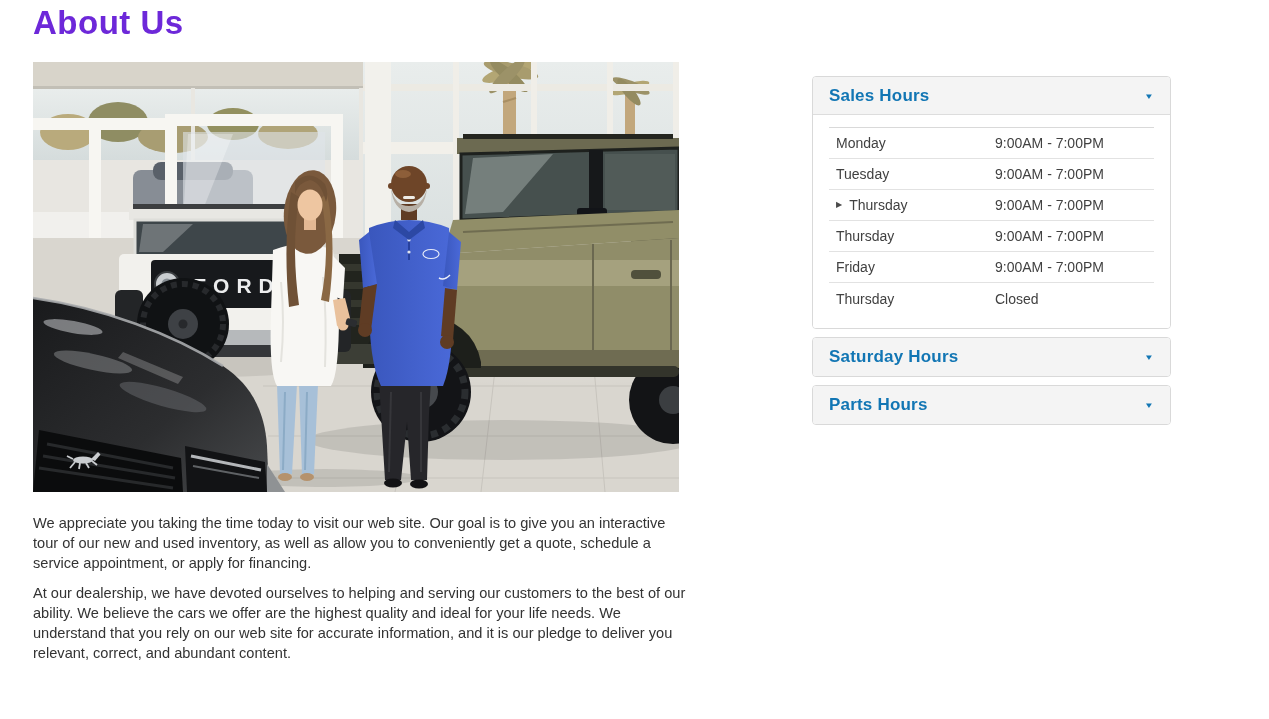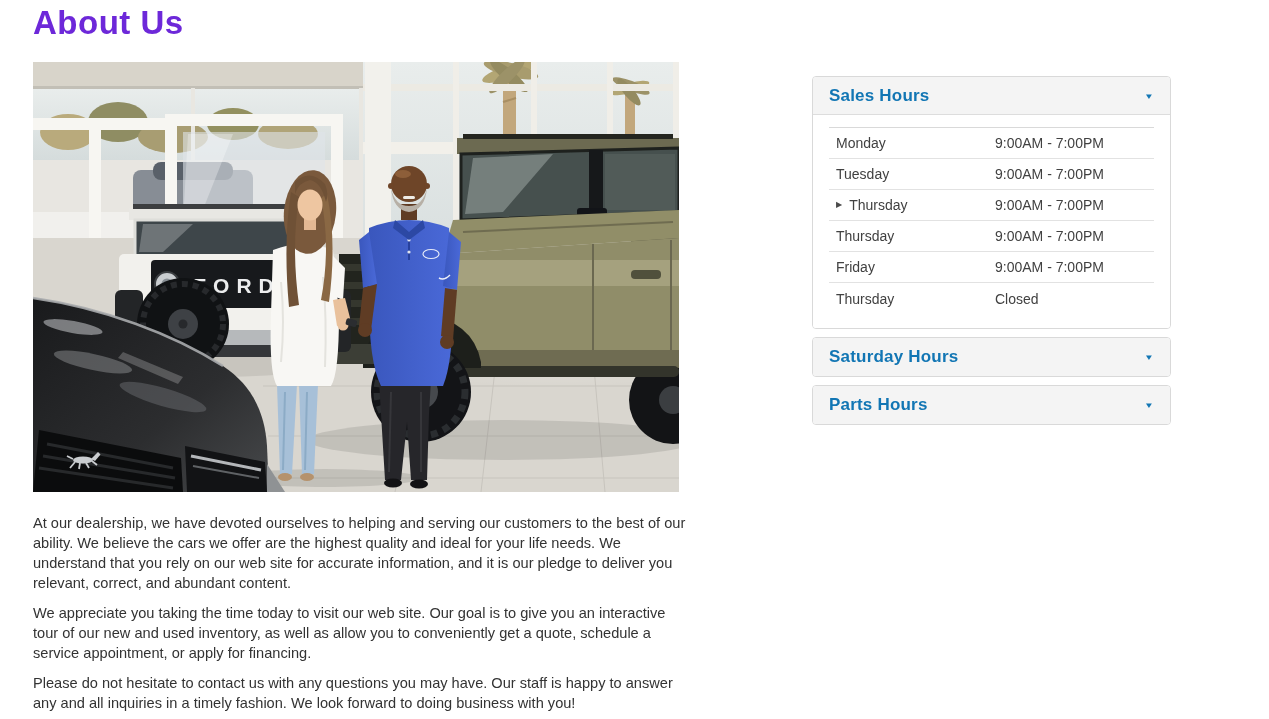--- a/index.html
+++ b/index.html
@@ -292,23 +292,22 @@
       </g>
       <polygon points="152,384 232,400 234,430 154,430" fill="#121315"></polygon>
       <line x1="158" y1="394" x2="228" y2="408" stroke="#b4b7ba" stroke-width="3"></line>
       <line x1="160" y1="404" x2="226" y2="416" stroke="#5f6265" stroke-width="2"></line>
       <polygon points="234,402 252,430 234,430" fill="#8f9294"></polygon>
     </g>
   </svg>
 </figure>
 
 <div class="about-copy">
+  <p>We appreciate you taking the time today to visit our web site. Our goal is to give you an interactive tour of our new and used inventory, as well as allow you to conveniently get a quote, schedule a service appointment, or apply for financing.</p>
   <p>At our dealership, we have devoted ourselves to helping and serving our customers to the best of our ability. We believe the cars we offer are the highest quality and ideal for your life needs. We understand that you rely on our web site for accurate information, and it is our pledge to deliver you relevant, correct, and abundant content.</p>
-  <p>We appreciate you taking the time today to visit our web site. Our goal is to give you an interactive tour of our new and used inventory, as well as allow you to conveniently get a quote, schedule a service appointment, or apply for financing.</p>
-  <p>Please do not hesitate to contact us with any questions you may have. Our staff is happy to answer any and all inquiries in a timely fashion. We look forward to doing business with you!</p>
 </div>
 
 <div class="hours-col">
 
   <div class="panel expanded">
     <div class="panel-header">
       <span class="panel-title">Sales Hours</span>
       <span class="caret">▼</span>
     </div>
     <div class="hours-body">

